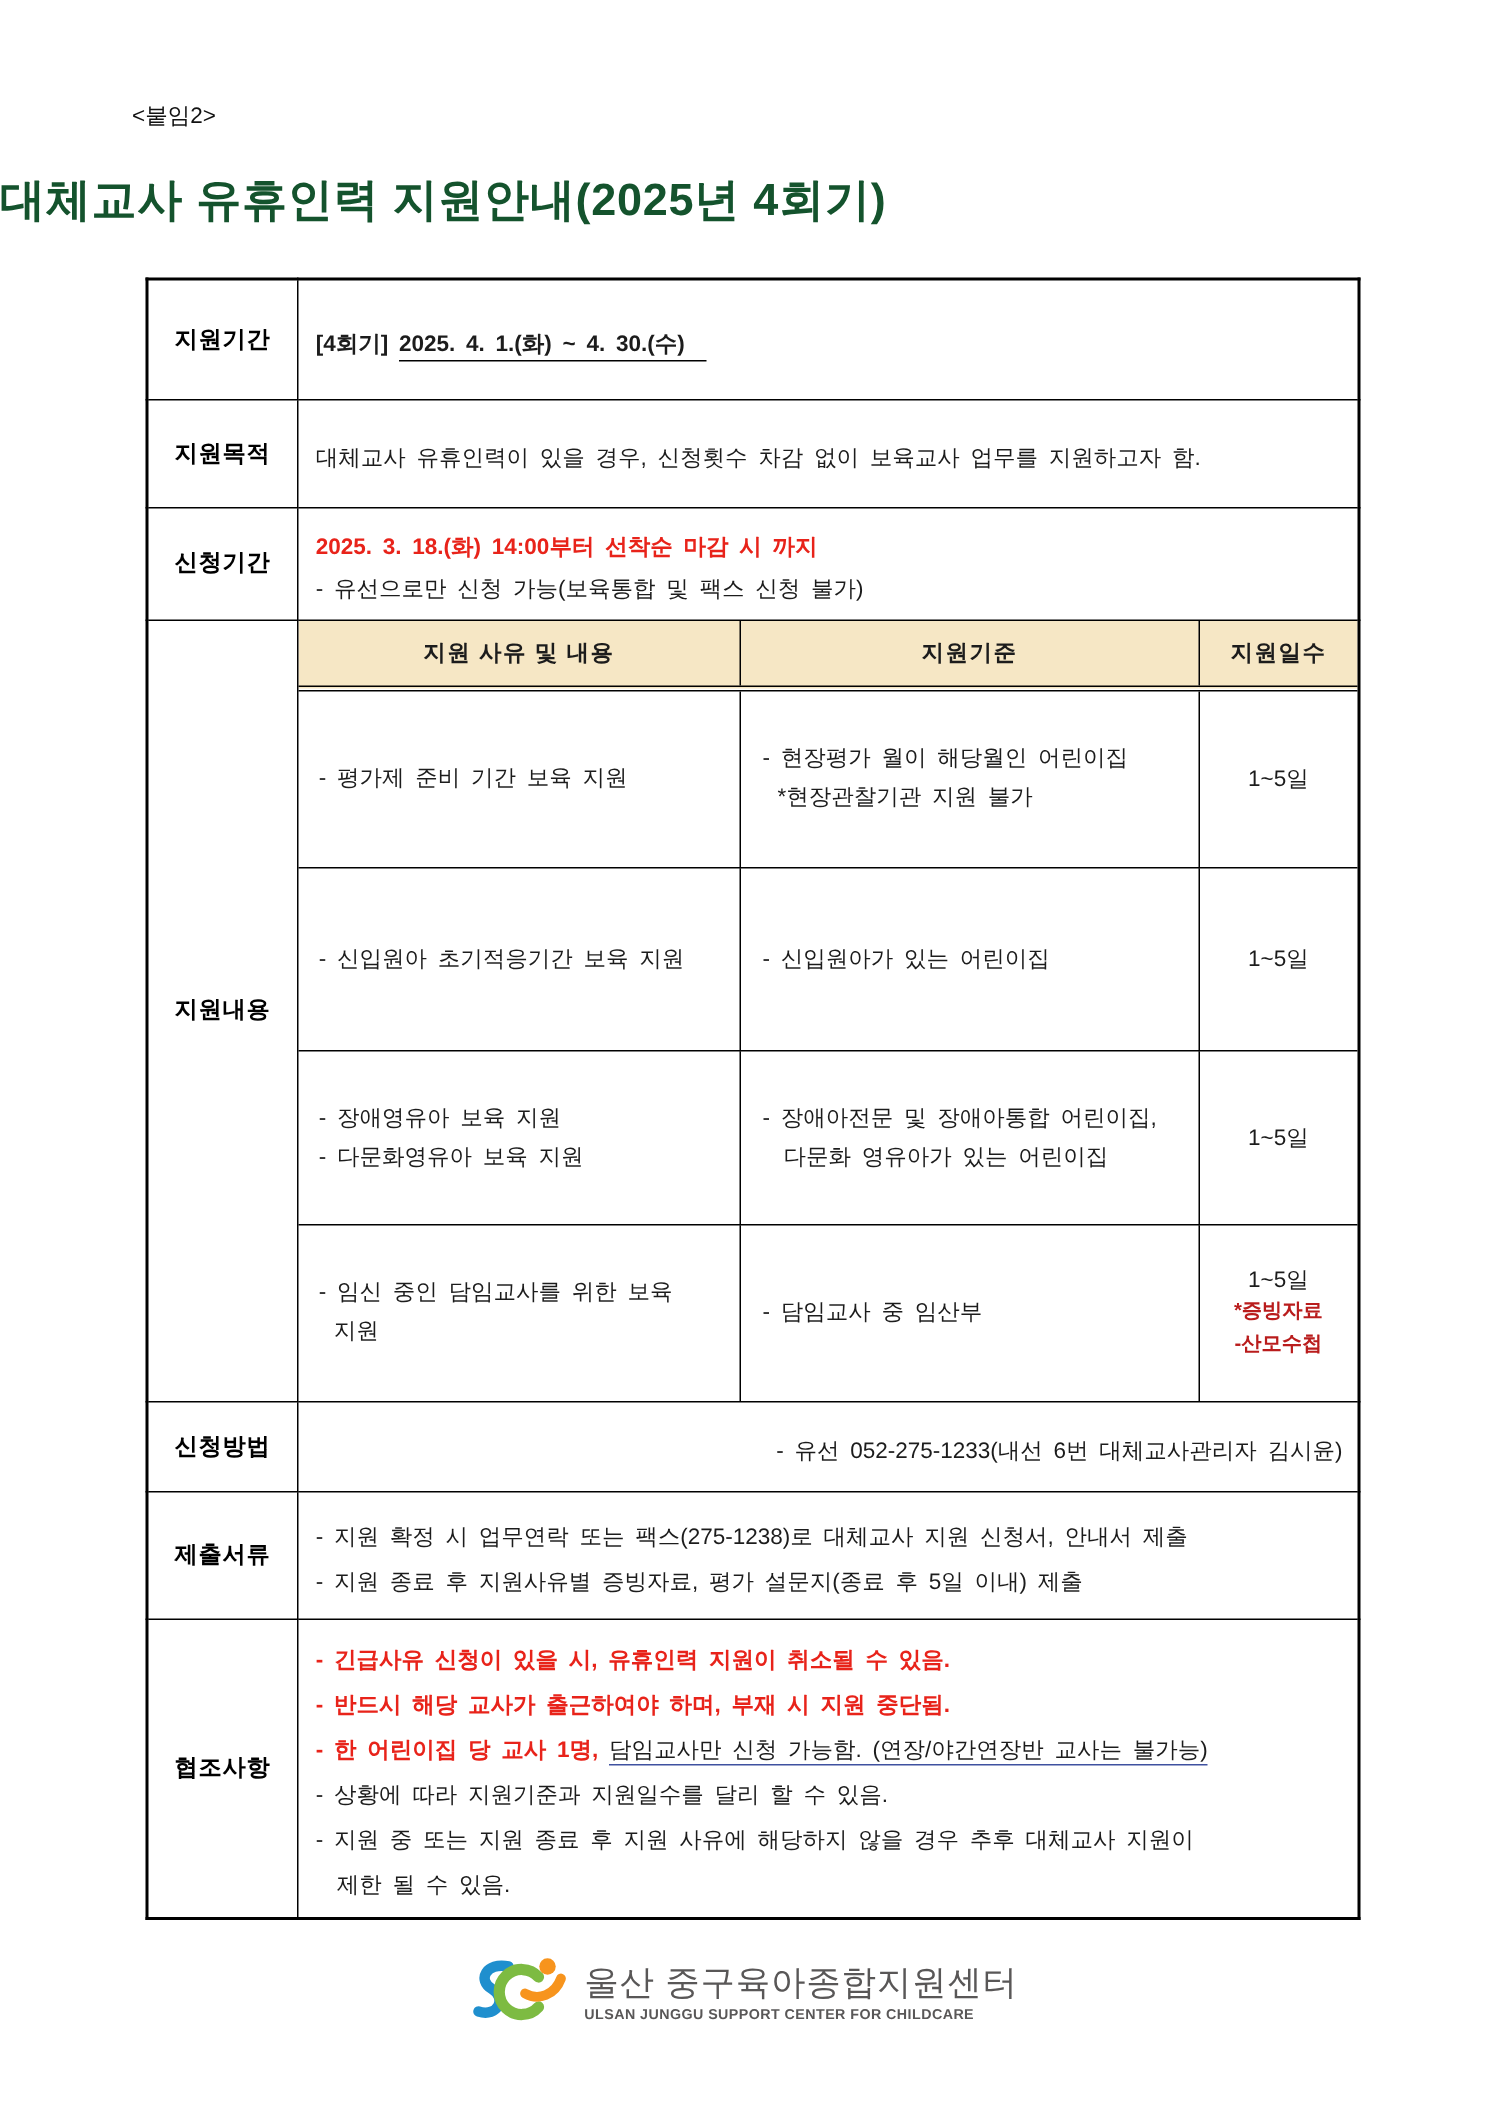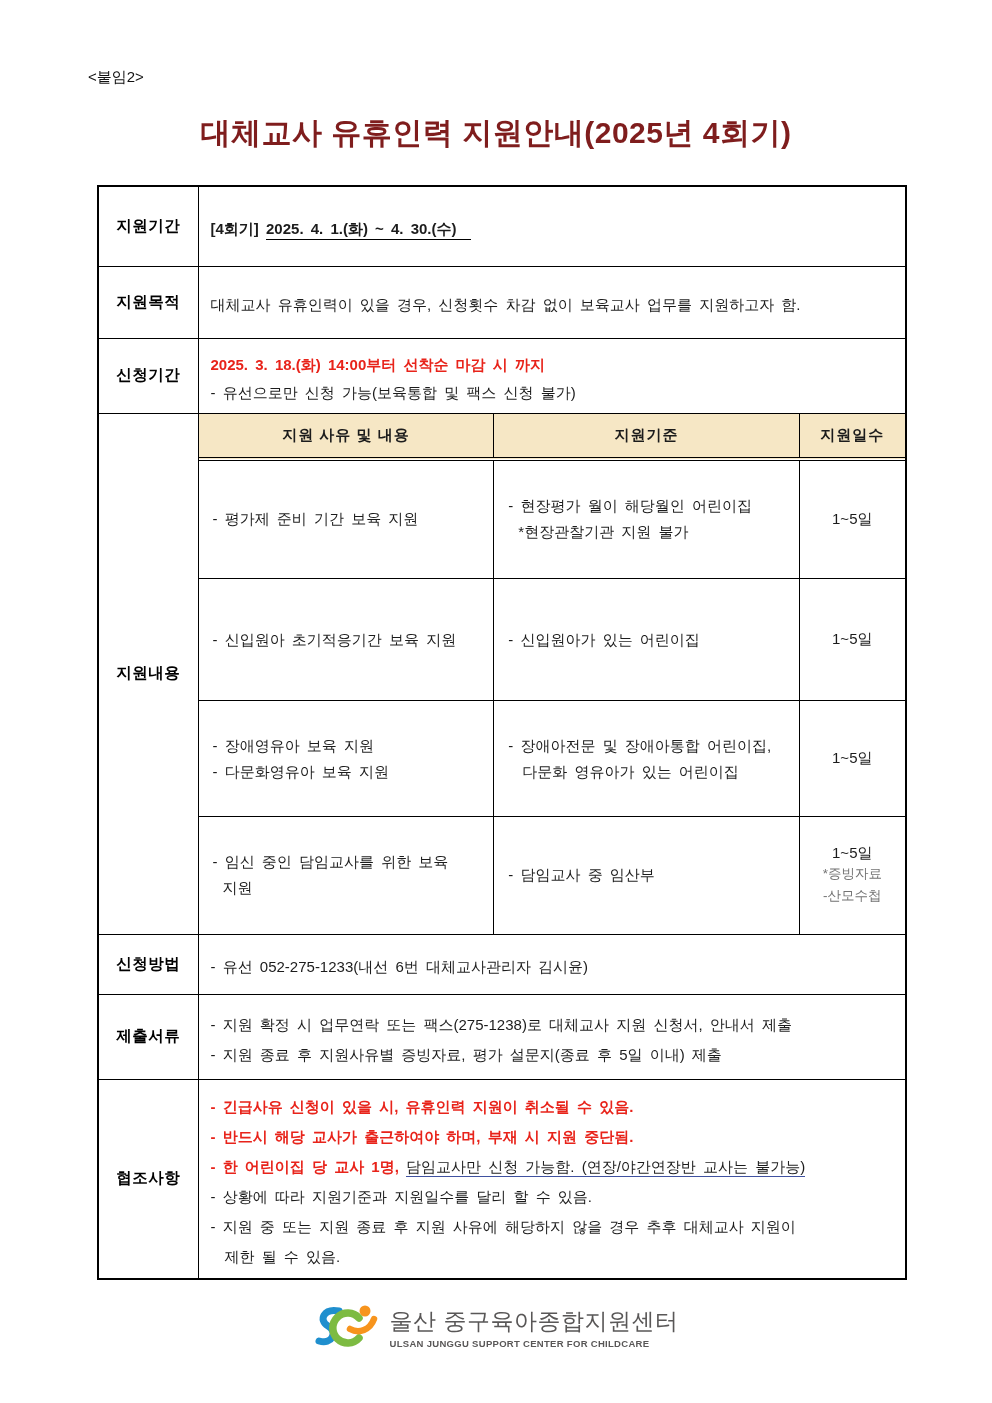--- a/index.html
+++ b/index.html
@@ -8,40 +8,40 @@
     width: 992px; height: 1403px; position: relative;
     font-family: "Liberation Sans", "DejaVu Sans", sans-serif;
     color: #1c1c1c;
   }
   .attachment-label {
     position: absolute; top: 68px; left: 88px;
     font-size: 15px; letter-spacing: 0px; color: #111;
   }
   .doc-title {
     position: absolute; top: 113px; left: 0; width: 100%;
-    text-align: center; font-size: 30px; font-weight: bold;
-    letter-spacing: 0.5px; color: #7f1d1d;
+    font-size: 30px; font-weight: bold;
+    letter-spacing: 0.5px; color: #14532d;
   }
   .doc { position: absolute; top: 185px; left: 97px; width: 810px; }
 
   table.main { width: 100%; border-collapse: collapse; border: 2px solid #000; table-layout: fixed; }
   table.main > tbody > tr > th,
   table.main > tbody > tr > td { border: 1.4px solid #000; vertical-align: middle; }
   table.main > tbody > tr > th {
     width: 100px; font-size: 15.5px; font-weight: bold; text-align: center;
     letter-spacing: 0.5px; background: #fff; color: #000;
   }
   table.main > tbody > tr > td { padding: 12px 10px 6px 12px; font-size: 15px; }
   td.nopad { padding: 0 !important; }
 
   .ws { word-spacing: 3px; }
   .bold { font-weight: bold; }
   .u-date { border-bottom: 1.6px solid #000; padding-bottom: 2px; padding-right: 14px; }
   .red { color: #e8231a; font-weight: bold; }
-  .blue { color: #737373; }
+  .blue { color: #b91c1c; font-weight: bold; }
   .line { line-height: 28px; }
 
   
   table.inner { width: 100%; border-collapse: collapse; table-layout: fixed; }
   table.inner th, table.inner td { border: 1.4px solid #000; font-size: 15px; vertical-align: middle; }
   table.inner tr > *:first-child { border-left: none; }
   table.inner tr > *:last-child  { border-right: none; }
   table.inner tr.hdr > * { border-top: none; }
   table.inner tr:last-child > * { border-bottom: none; }
   table.inner tr.hdr th {
@@ -53,21 +53,21 @@
   .col-reason { width: 41.8%; } .col-criteria { width: 43.2%; } .col-days { width: 15%; }
   .r1 td { height: 120px; } .r2 td { height: 122px; margin-left: 24px; } .r3 td { height: 116px; } .r4 td { height: 117px; }
   .cell-line { line-height: 26px; }
   .indent1 { padding-left: 10px; }
   .indent2 { padding-left: 14px; }
   .days-note { font-size: 13.5px; line-height: 22px; }
 
   tr.row-period  > td { height: 80px; }
   tr.row-purpose > td { height: 72px; }
   tr.row-apply   > td { height: 68px; }
-  tr.row-method  > td { height: 60px; }
+  tr.row-method  > td { height: 60px; text-align: right; }
   tr.row-docs    > td { height: 85px; }
   tr.row-coop    > td { height: 186px; padding-top: 12px; padding-bottom: 12px; }
   .coop-line { line-height: 30px; }
   .u-navy { border-bottom: 1.6px solid #3f51a0; padding-bottom: 1px; }
 
   
   .footer {
     position: absolute; top: 1298px; left: 0; width: 100%;
     display: flex; justify-content: center; align-items: center; gap: 10px;
   }

